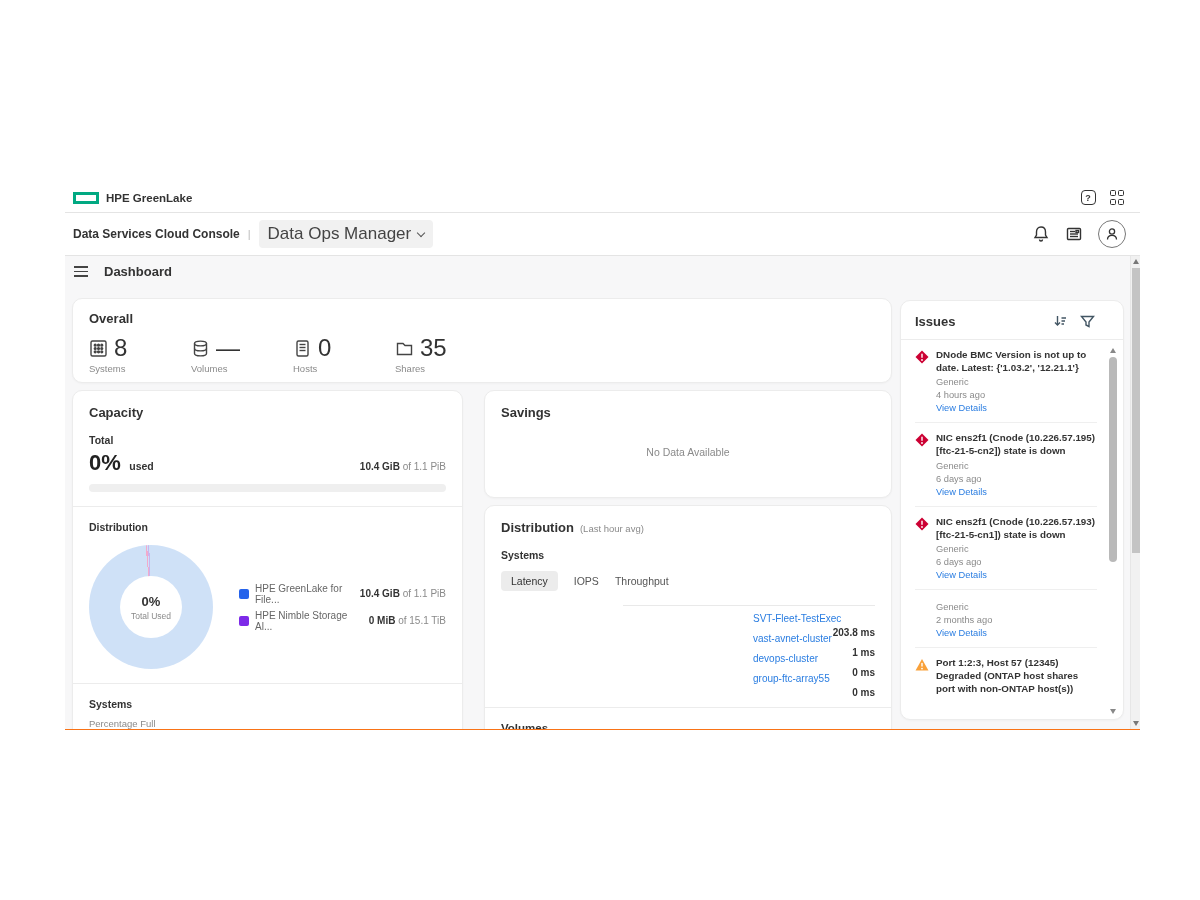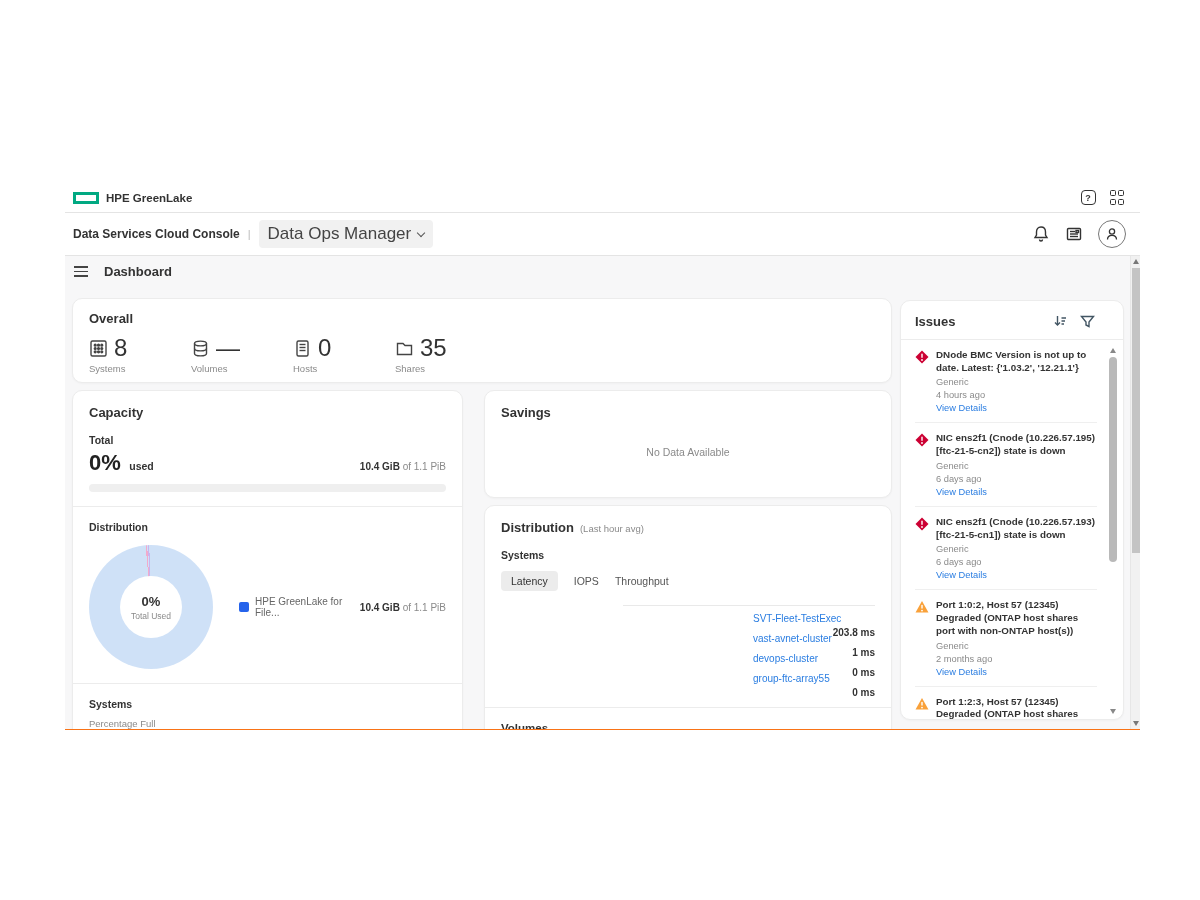--- a/index.html
+++ b/index.html
@@ -256,20 +256,25 @@
             <span class="donut-pct">0%</span>
             <span class="donut-lbl">Total Used</span>
           </div>
         </div>
         <div class="legend">
           <div class="legend-row">
             <span class="sw sw-blue"></span>
             <span>HPE GreenLake for File...</span>
             <span class="legend-val"><b>10.4 GiB</b><span> of 1.1 PiB</span></span>
           </div>
+          <div class="legend-row">
+            <span class="sw sw-purple"></span>
+            <span>HPE Nimble Storage Al...</span>
+            <span class="legend-val"><b>0 MiB</b><span> of 15.1 TiB</span></span>
+          </div>
         </div>
       </div>
       <div class="hr"></div>
       <div class="cap-sub">Systems</div>
       <div class="axis-lbl">Percentage Full</div>
 
     </div>
 
     <div class="card card-savings">
       <div class="card-title">Savings</div>
@@ -376,28 +381,20 @@
                 <circle cx="7" cy="10" r="0.9" fill="#fff"></circle>
               </svg>
             <span class="issue-title">NIC ens2f1 (Cnode (10.226.57.193) [ftc-21-5-cn1]) state is down</span>
           </div>
           <div class="issue-meta">Generic</div>
           <div class="issue-meta">6 days ago</div>
           <div class="issue-link">View Details</div>
         </div>
 
         <div class="issue">
-          <div class="issue-head">
-            <svg class="issue-icon" width="14" height="14" viewBox="0 0 14 14">
-                <path d="M7 1 L13.5 12.5 H0.5 Z" fill="#F9A13A"></path>
-                <rect x="6.3" y="4.8" width="1.4" height="4" rx="0.7" fill="#fff"></rect>
-                <circle cx="7" cy="10.6" r="0.9" fill="#fff"></circle>
-              </svg>
-            <span class="issue-title">Port 1:0:2, Host 57 (12345) Degraded (ONTAP host shares port with non-ONTAP host(s))</span>
-          </div>
           <div class="issue-meta">Generic</div>
           <div class="issue-meta">2 months ago</div>
           <div class="issue-link">View Details</div>
         </div>
 
         <div class="issue">
           <div class="issue-head">
             <svg class="issue-icon" width="14" height="14" viewBox="0 0 14 14">
                 <path d="M7 1 L13.5 12.5 H0.5 Z" fill="#F9A13A"></path>
                 <rect x="6.3" y="4.8" width="1.4" height="4" rx="0.7" fill="#fff"></rect>

